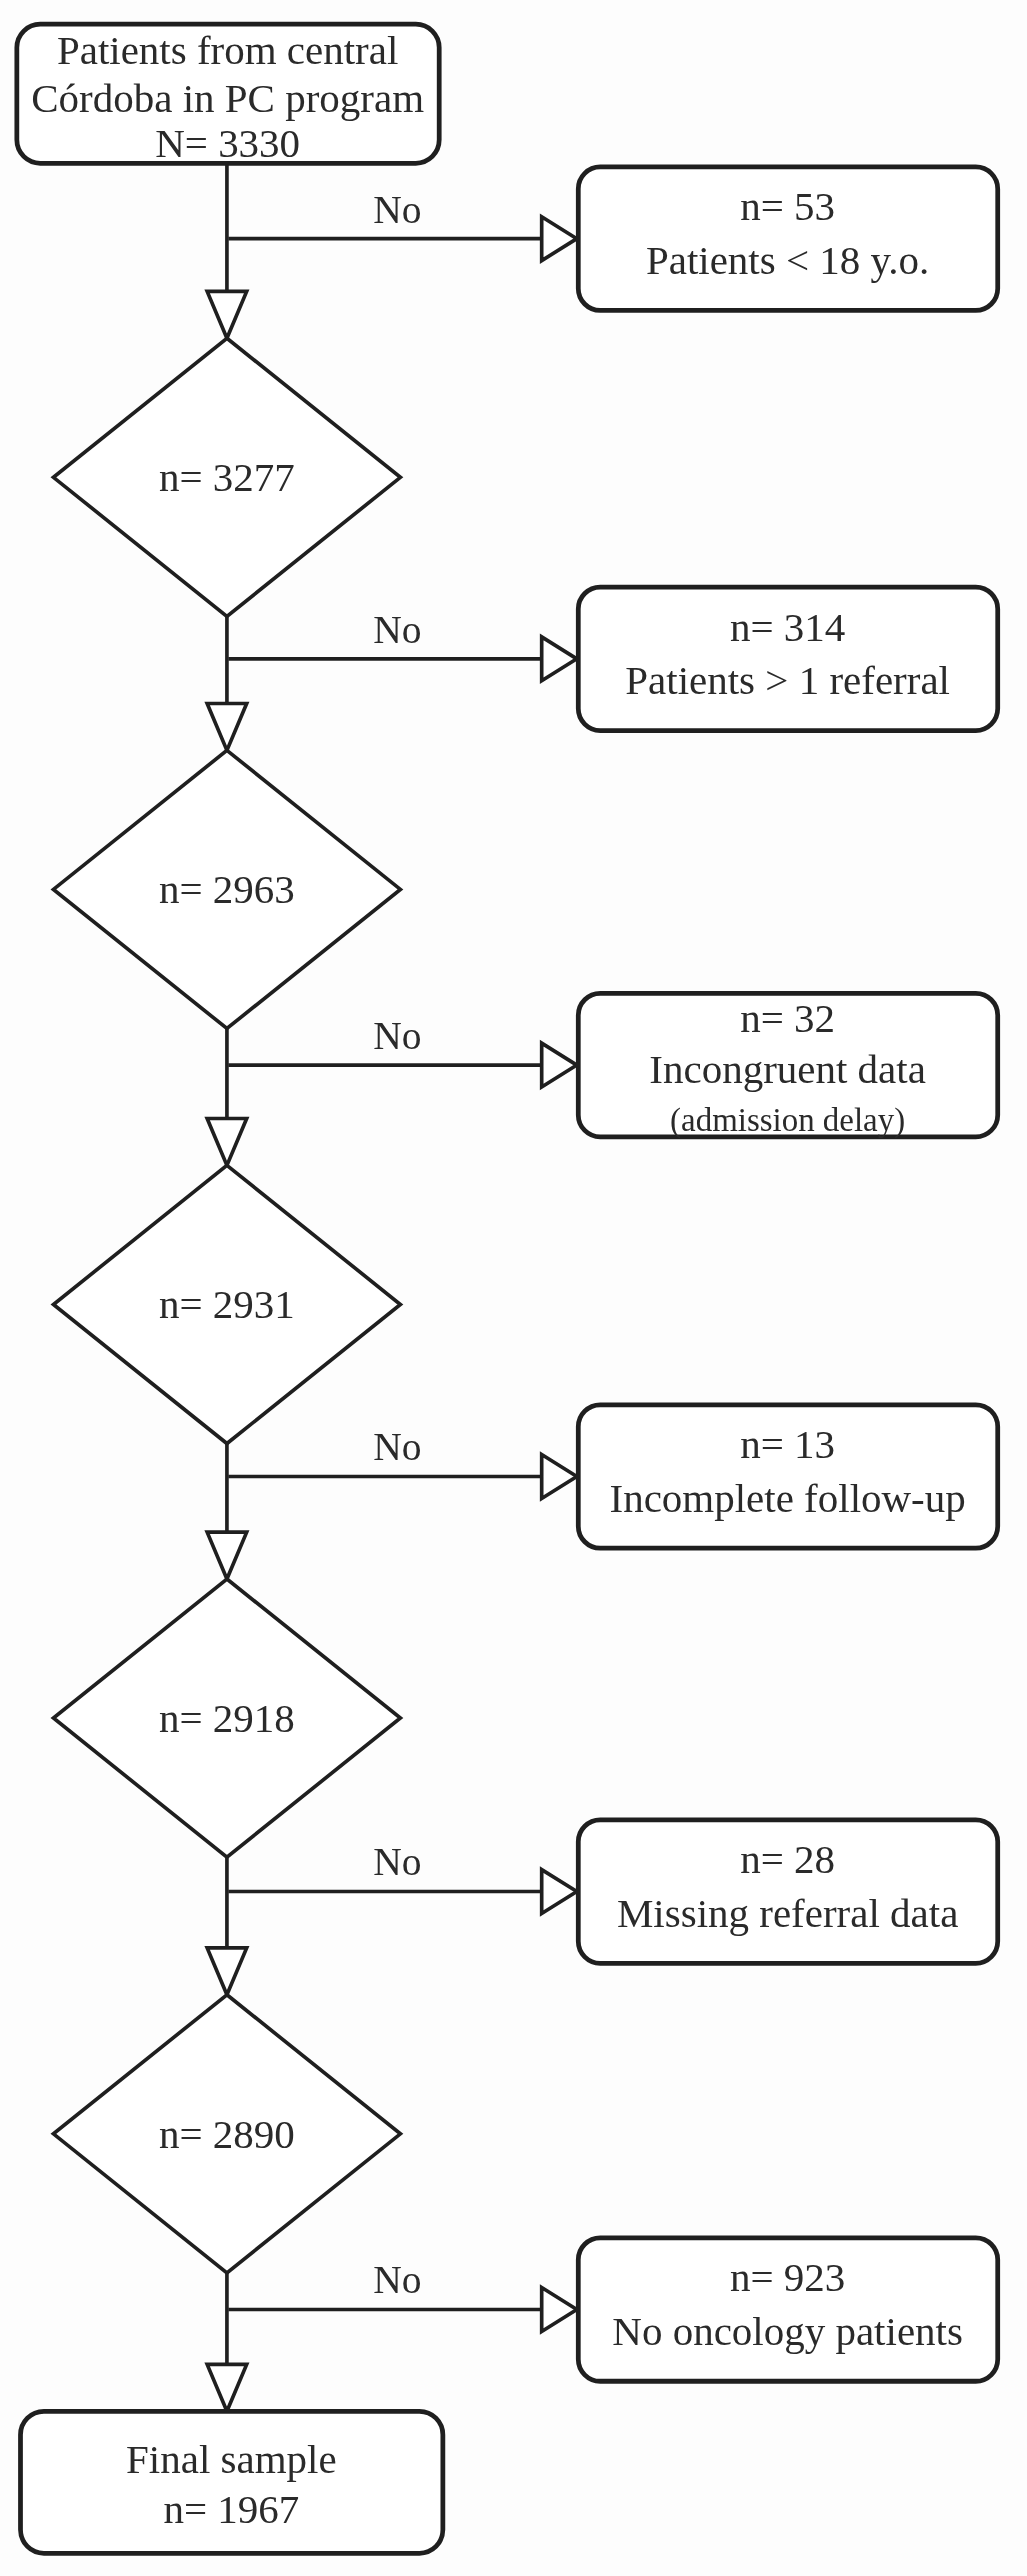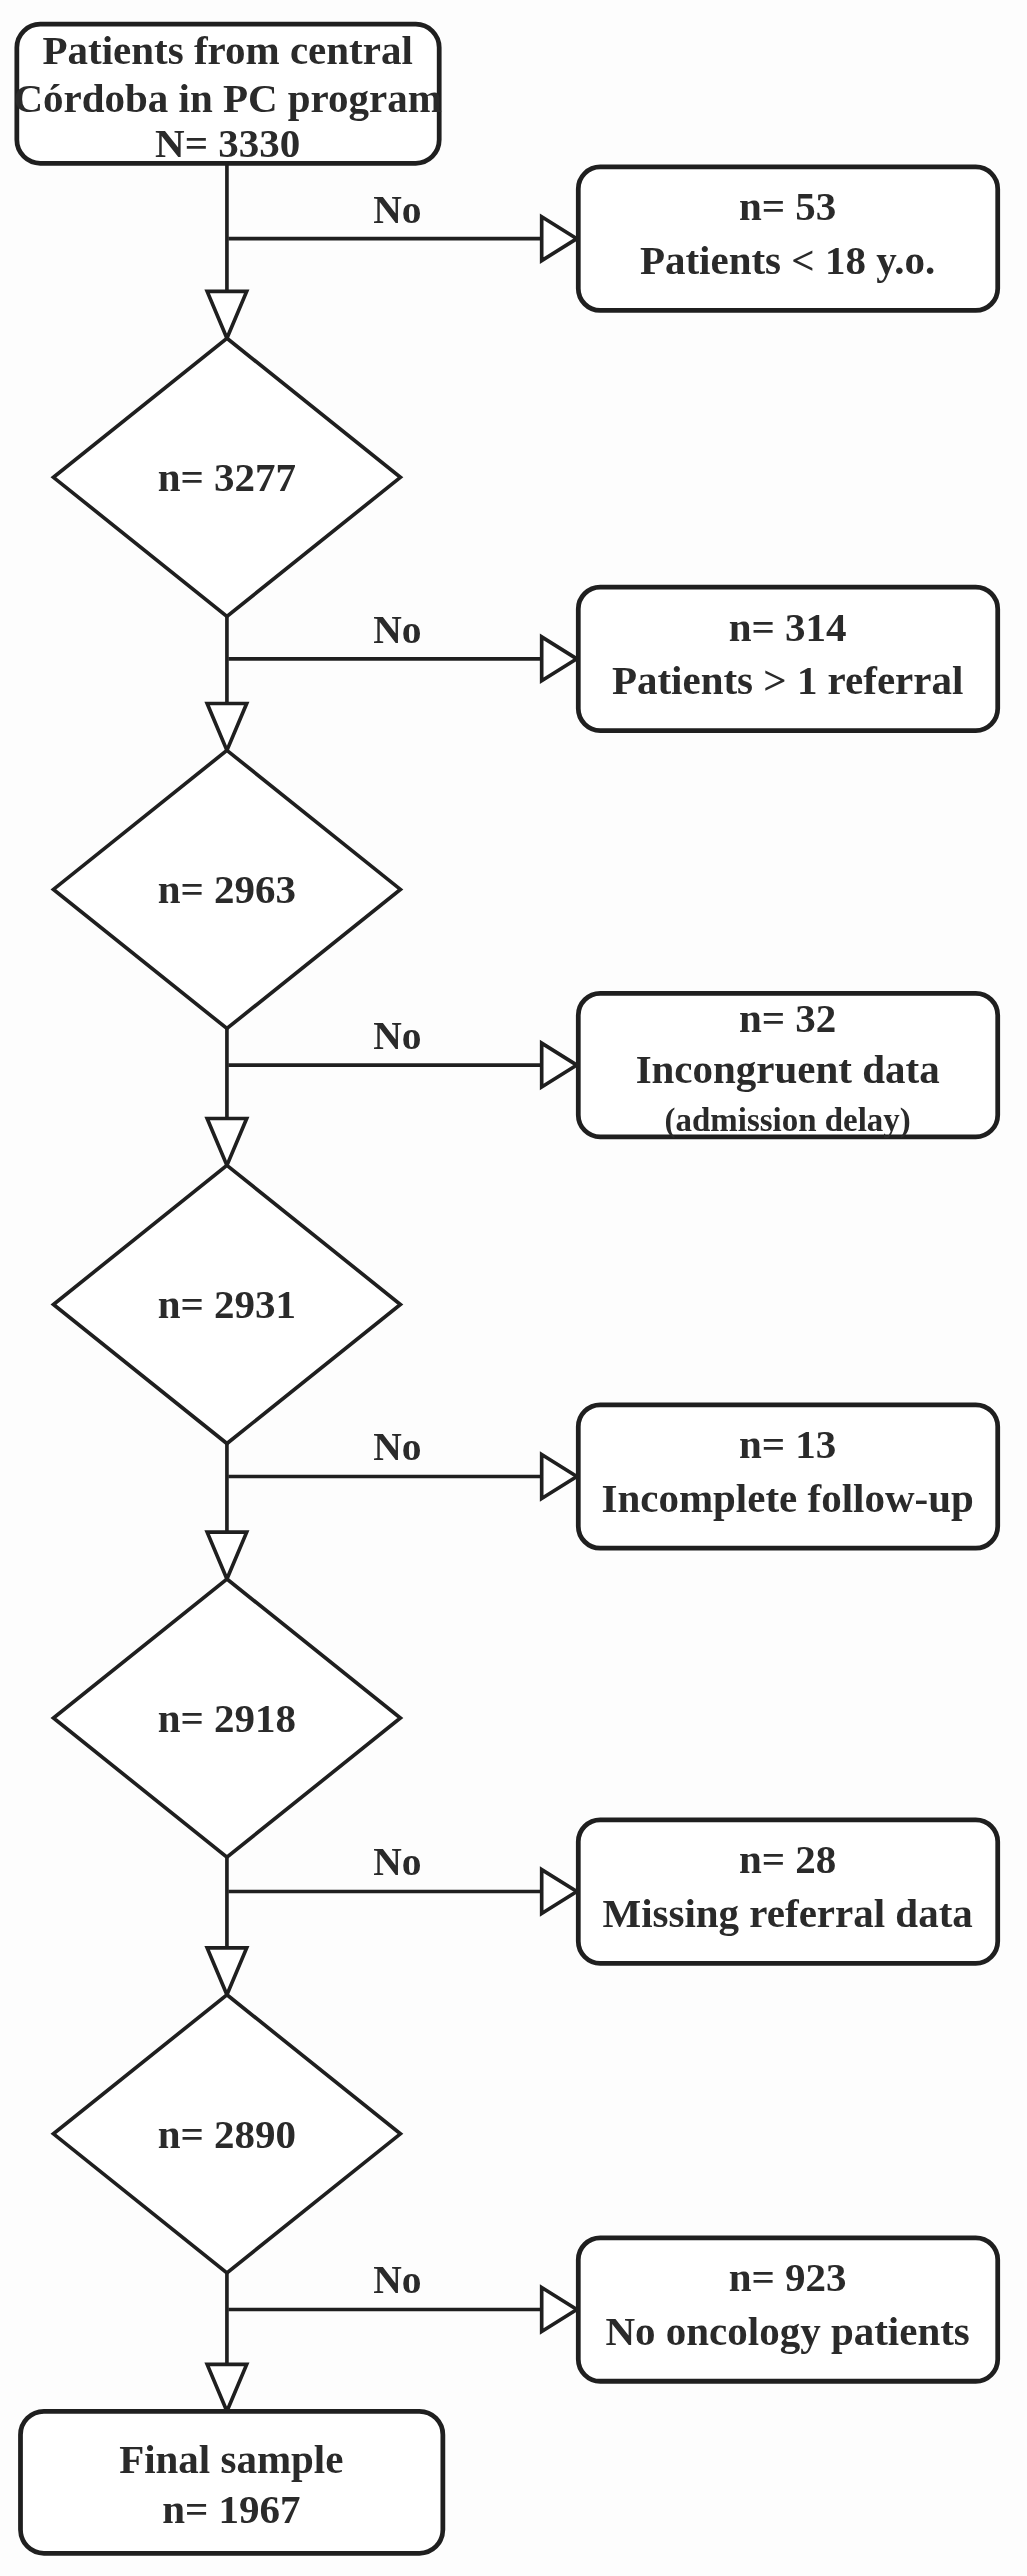--- a/index.html
+++ b/index.html
@@ -1,21 +1,21 @@
 <!DOCTYPE html>
 <html style="--bg: #fdfdfd; --stroke: #1f1f1f; --ink: #2a2a2a;font-size:11.7px"><head>
 <meta charset="utf-8">
 <style>
   :root{
     --bg:#fdfdfd;
     --stroke:#1f1f1f;
     --ink:#2a2a2a;
   }
   html,body{margin:0;padding:0;background:var(--bg);}
-  .page{width:1027px;height:2576px;position:relative;background:var(--bg);font-weight:bold;}
+  .page{width:1027px;height:2576px;position:relative;background:var(--bg);}
   svg{display:block;}
   .box{fill:#ffffff;stroke:var(--stroke);stroke-width:6.5;}
   .diamond{fill:#ffffff;stroke:var(--stroke);stroke-width:5;stroke-linejoin:miter;}
   .flow-line{stroke:var(--stroke);stroke-width:5;fill:none;}
   .arrow-head{fill:#ffffff;stroke:var(--stroke);stroke-width:5;stroke-linejoin:miter;}
   text{
     font-family:"Liberation Serif","DejaVu Serif",serif;
     fill:var(--ink);
   }
   .t-lg{font-size:56px;text-anchor:middle;}

